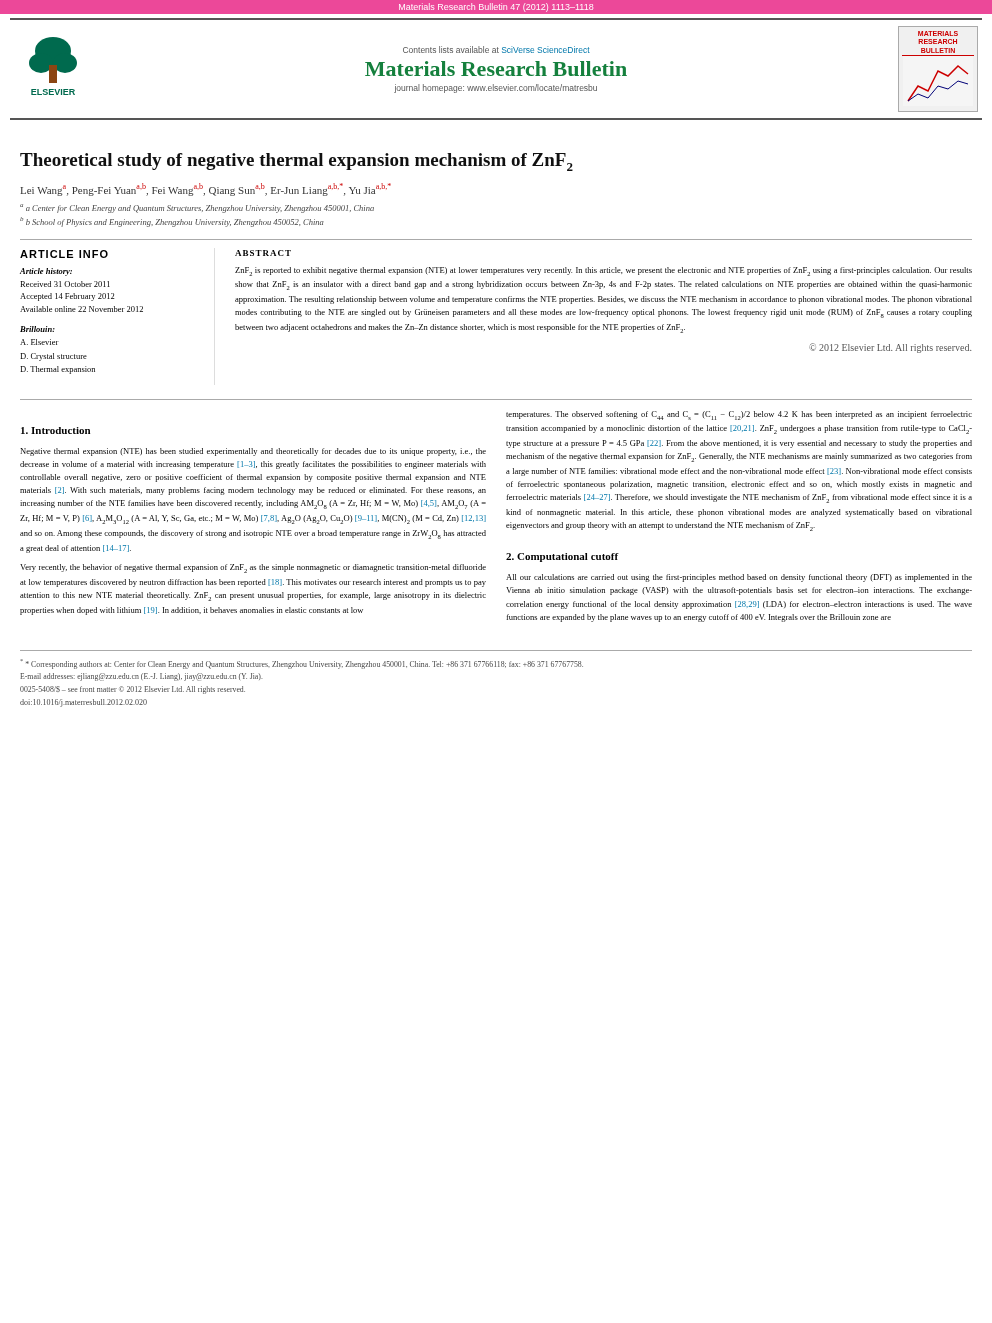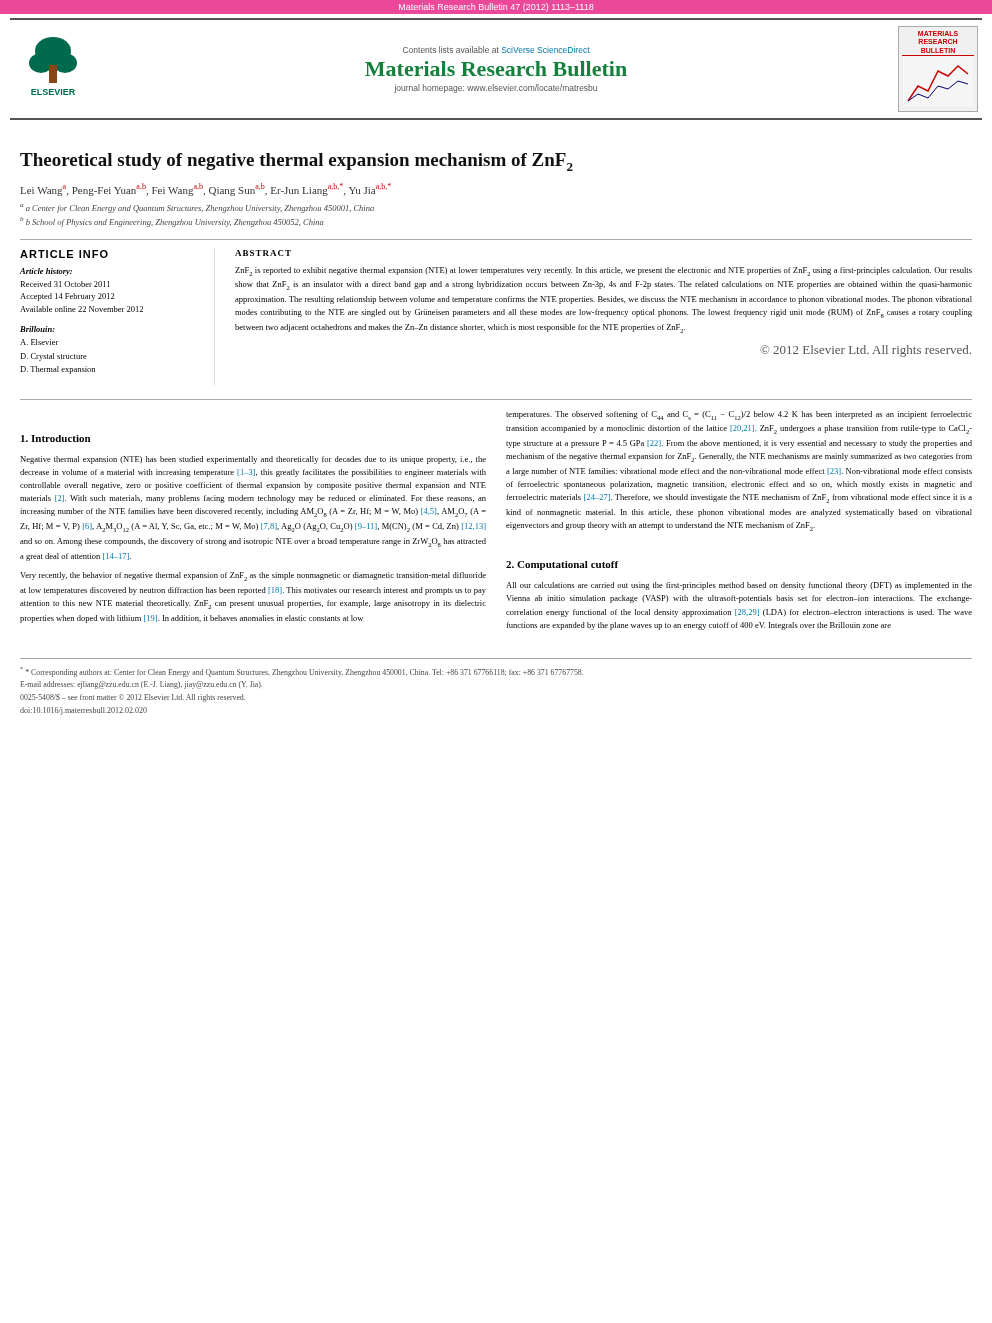--- a/index.html
+++ b/index.html
@@ -182,21 +182,21 @@
     }
     .abstract-text {
       font-size: 8.5px;
       line-height: 1.55;
       text-align: justify;
     }
     .abstract-text sub {
       font-size: 6.5px;
     }
     .copyright-line {
-      font-size: 13px;
+      font-size: 10px;
       text-align: right;
       margin-top: 6px;
       color: #555;
     }
 
     
     .body-columns {
       display: flex;
       gap: 20px;
       margin-top: 4px;
@@ -204,21 +204,21 @@
     .body-col {
       flex: 1;
       font-size: 8.5px;
       line-height: 1.55;
       text-align: justify;
     }
     .body-col h2 {
       font-size: 11px;
       font-weight: bold;
       margin-bottom: 6px;
-      margin-top: 22px;
+      margin-top: 14px;
       font-family: "Times New Roman", serif;
     }
     .body-col p {
       margin-bottom: 6px;
       font-size: 8.5px;
       line-height: 1.55;
     }
     .body-col p sub {
       font-size: 6.5px;
     }

